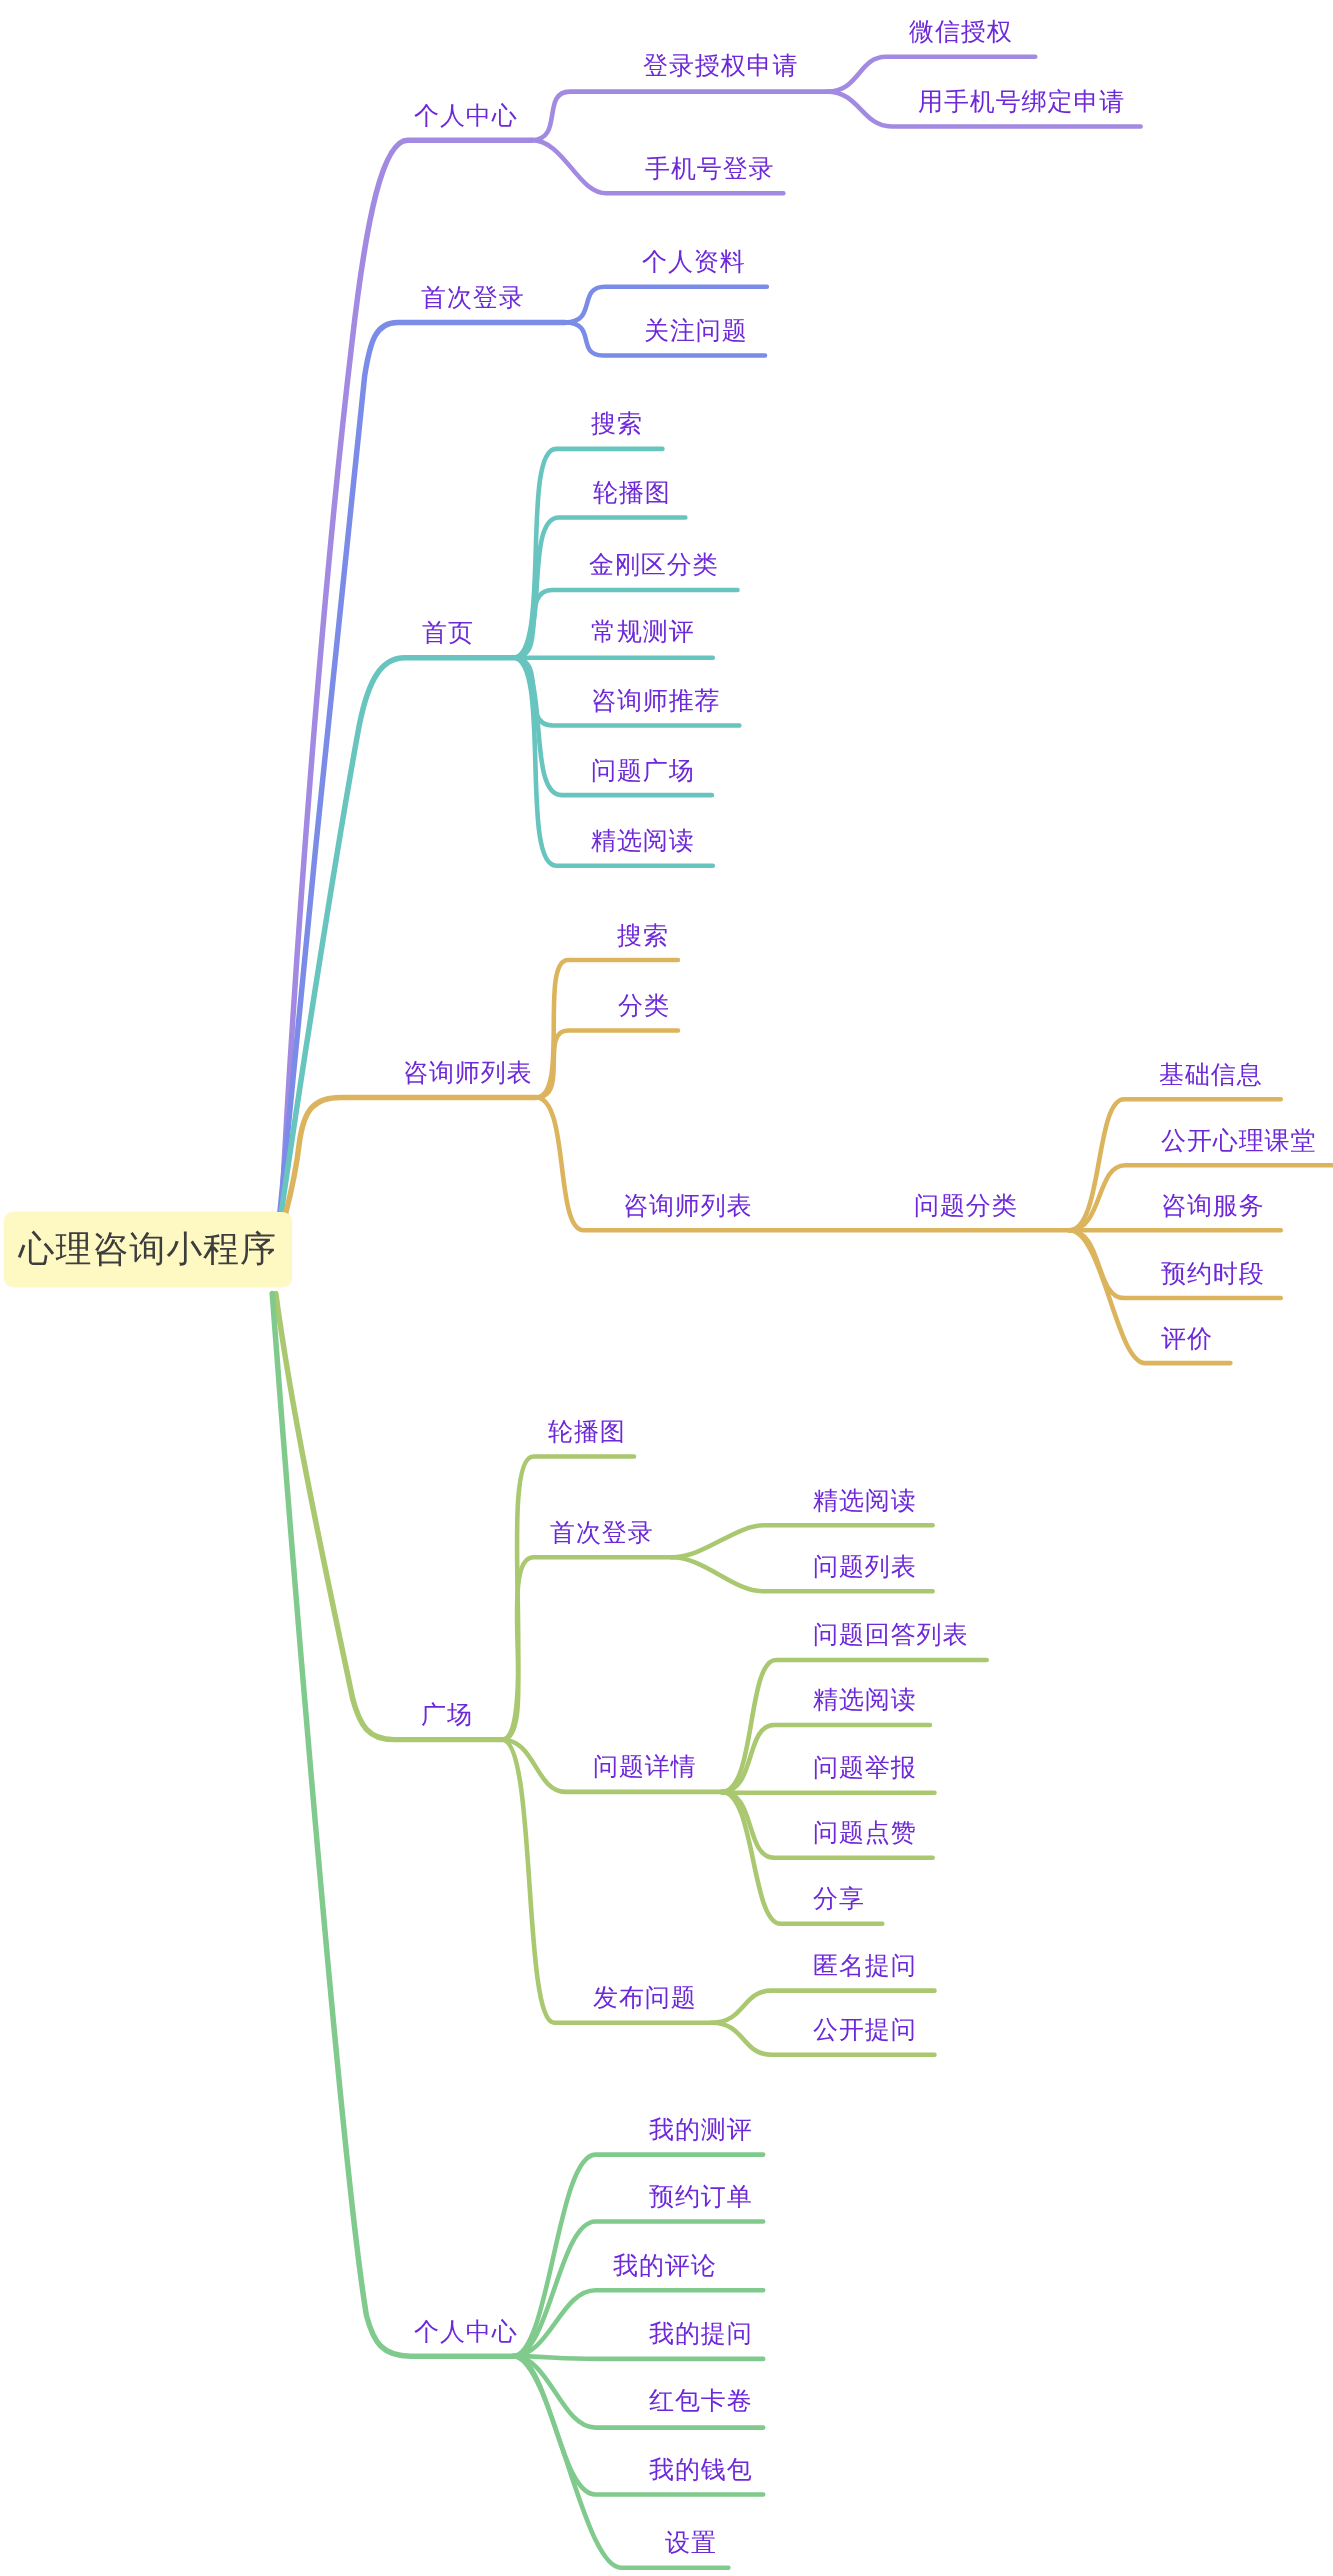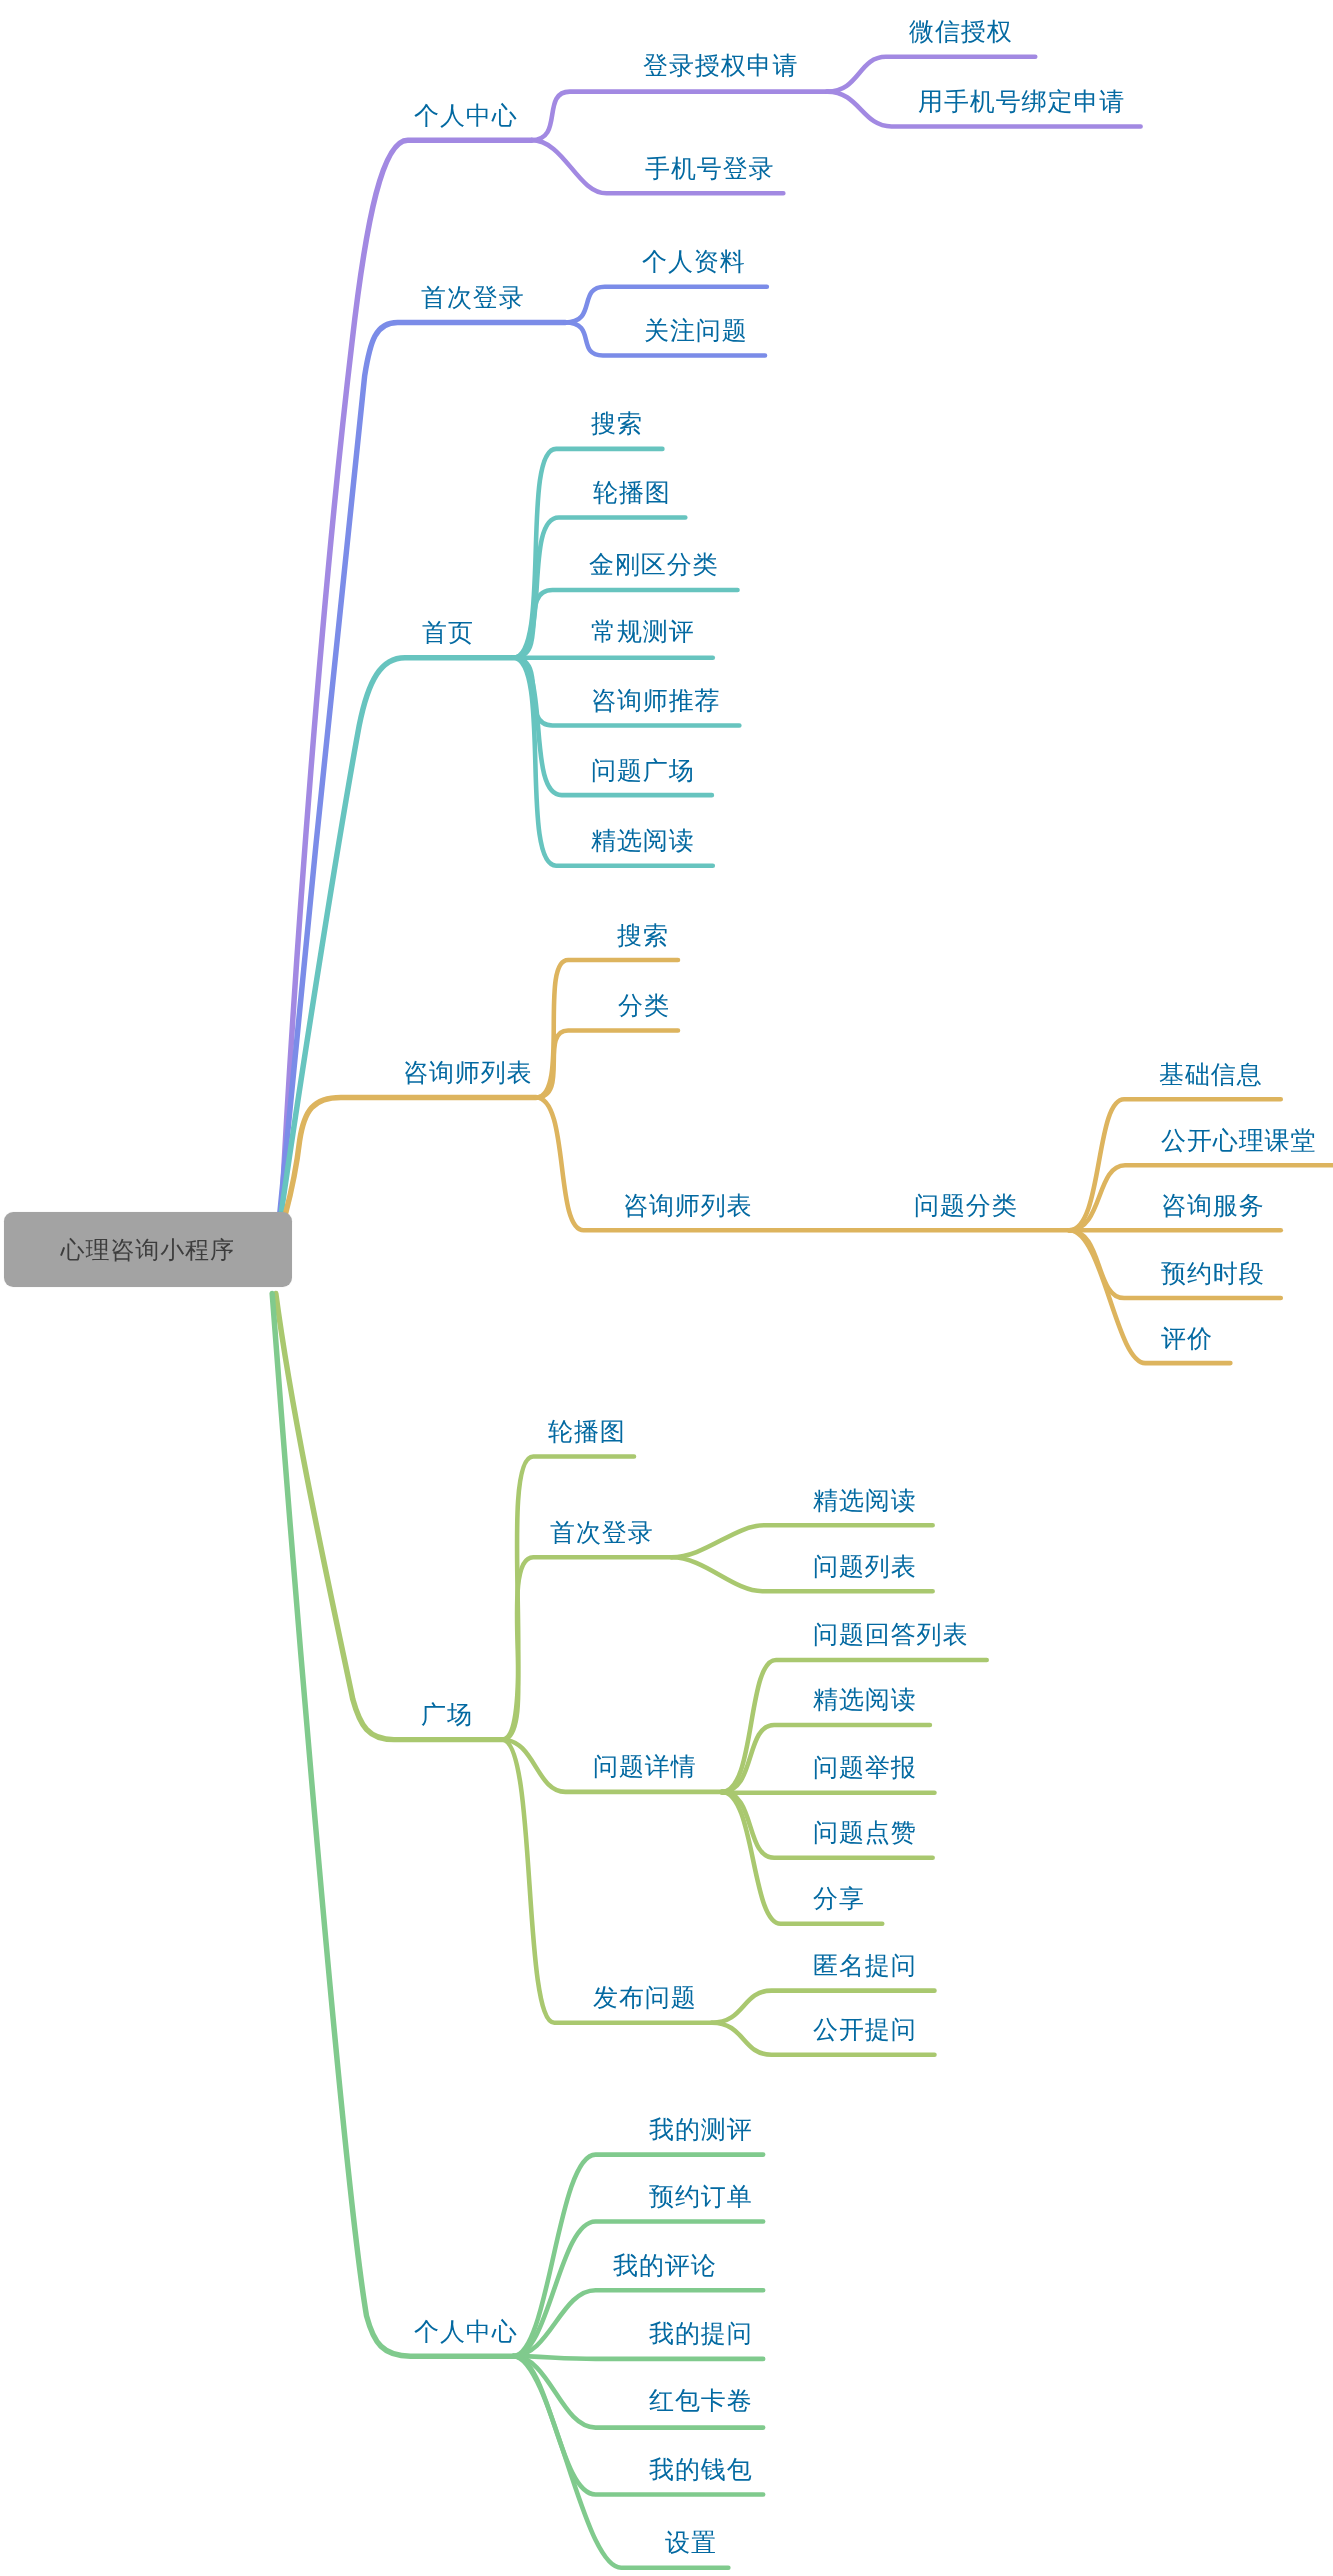--- a/index.html
+++ b/index.html
@@ -1,24 +1,24 @@
 <!DOCTYPE html>
 <html style="font-size:14.7px"><head>
 <meta charset="utf-8">
 <style>
   html,body{margin:0;padding:0;background:#ffffff;}
   body{width:1334px;height:2576px;position:relative;overflow:hidden;
        font-family:"Liberation Sans","DejaVu Sans",sans-serif;}
   .canvas{position:absolute;left:0;top:0;width:1334px;height:2576px;}
   svg.wires{position:absolute;left:0;top:0;}
-  .label{position:absolute;font-size:25px;line-height:26px;color:#0369a1;
+  .label{position:absolute;font-size:25px;line-height:26px;color:#6d28d9;
          white-space:nowrap;letter-spacing:0.9px;cursor:default;}
   .root-node{position:absolute;left:3.7px;top:1212px;width:288px;height:75px;
-         background:#a3a3a3;border-radius:9.2px;display:flex;align-items:center;
-         justify-content:center;font-size:24px;color:#3d3d3d;letter-spacing:0.9px;
+         background:#fef9c3;border-radius:9.2px;display:flex;align-items:center;
+         justify-content:center;font-size:36px;color:#3d3d3d;letter-spacing:0.9px;
          box-shadow:0 0 0 0.9px rgba(0,0,0,0.02);}
 </style>
 </head>
 <body>
 
 <div class="canvas">
 
   <svg class="wires" width="1334" height="2576" viewBox="0 0 1456 2812">
 
     <g fill="none" stroke-width="5" stroke-linecap="round" stroke="#a289e2">

